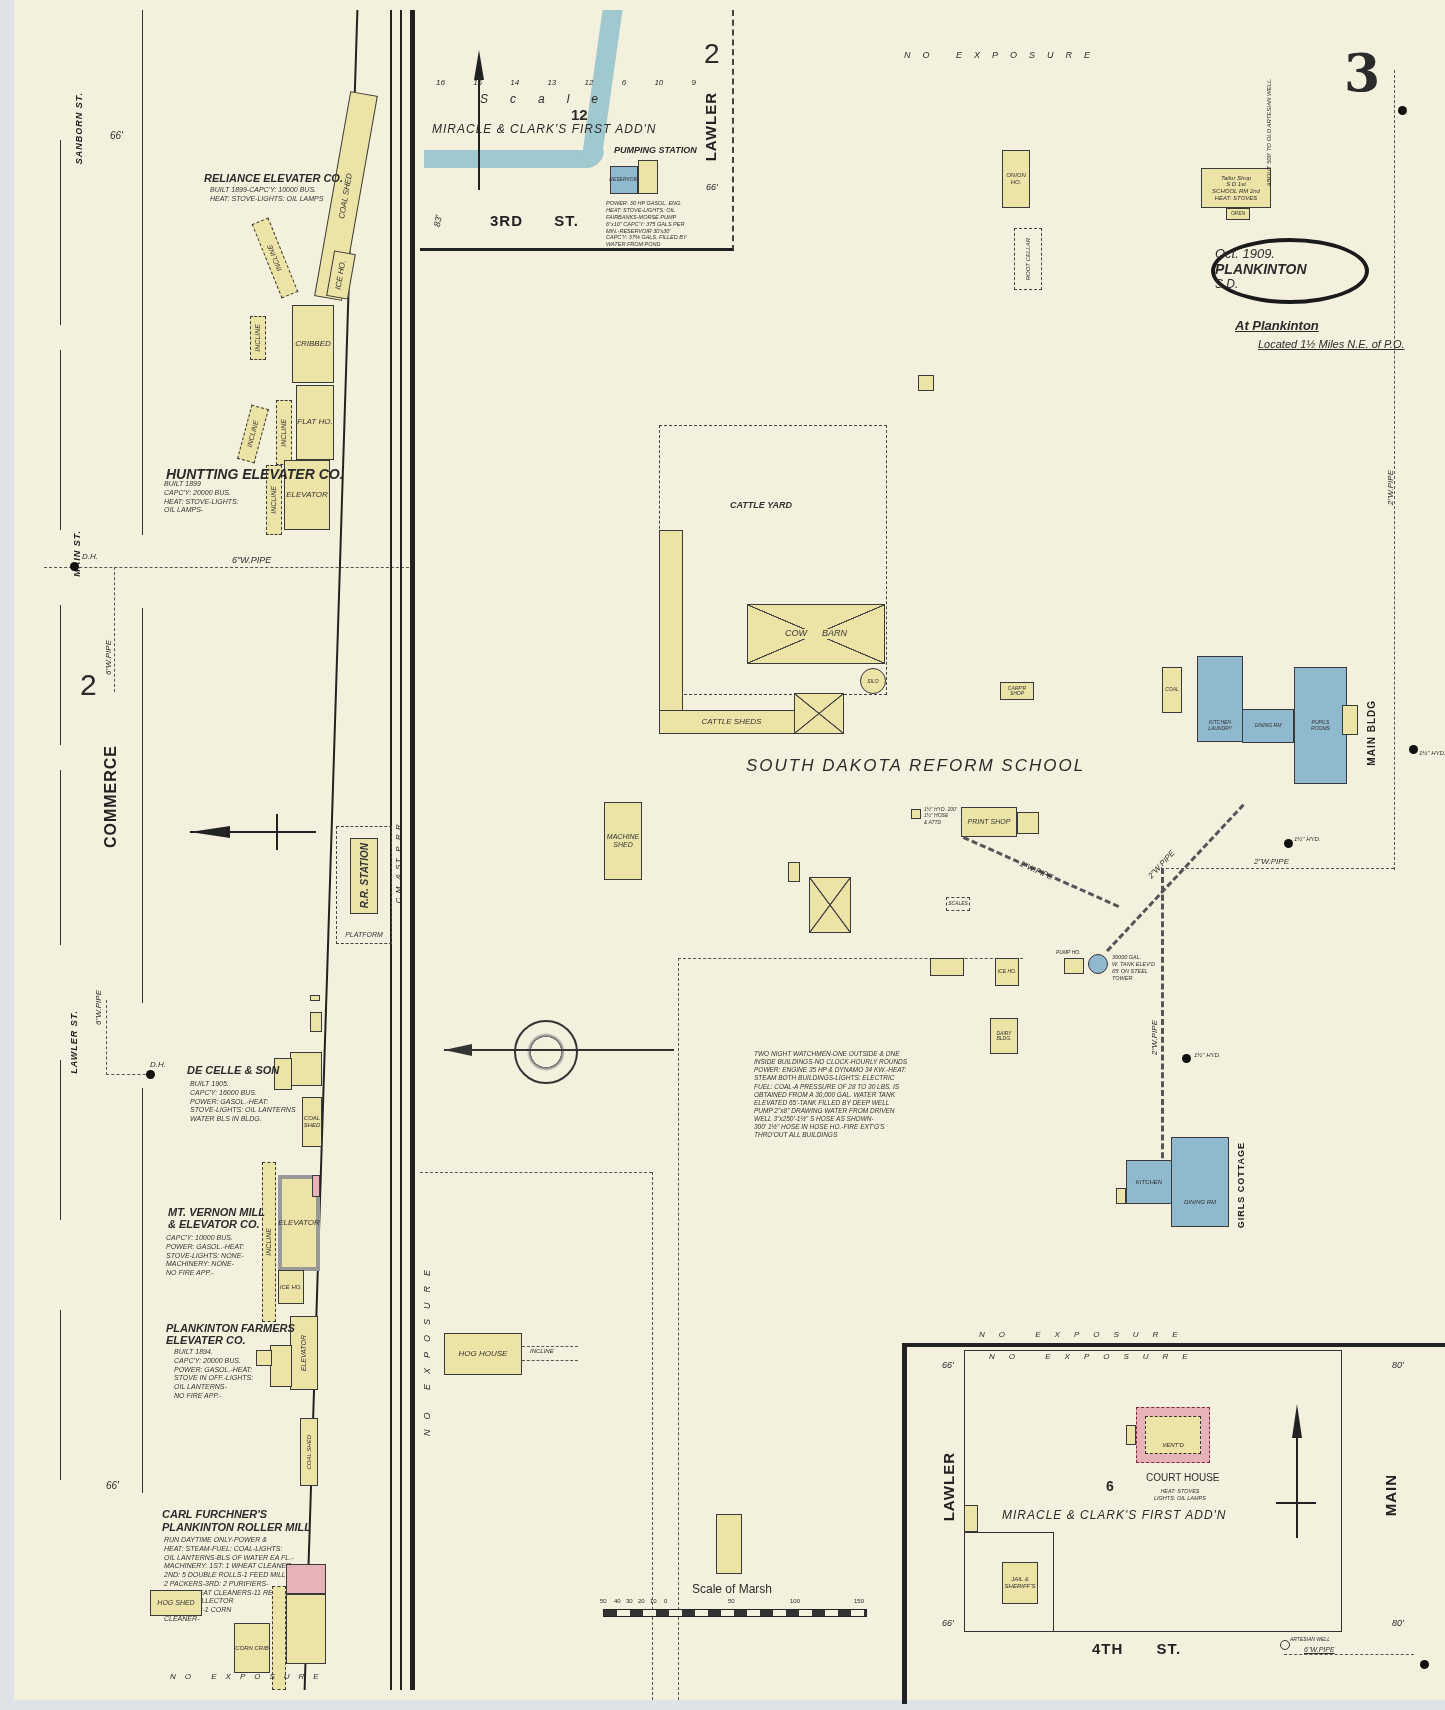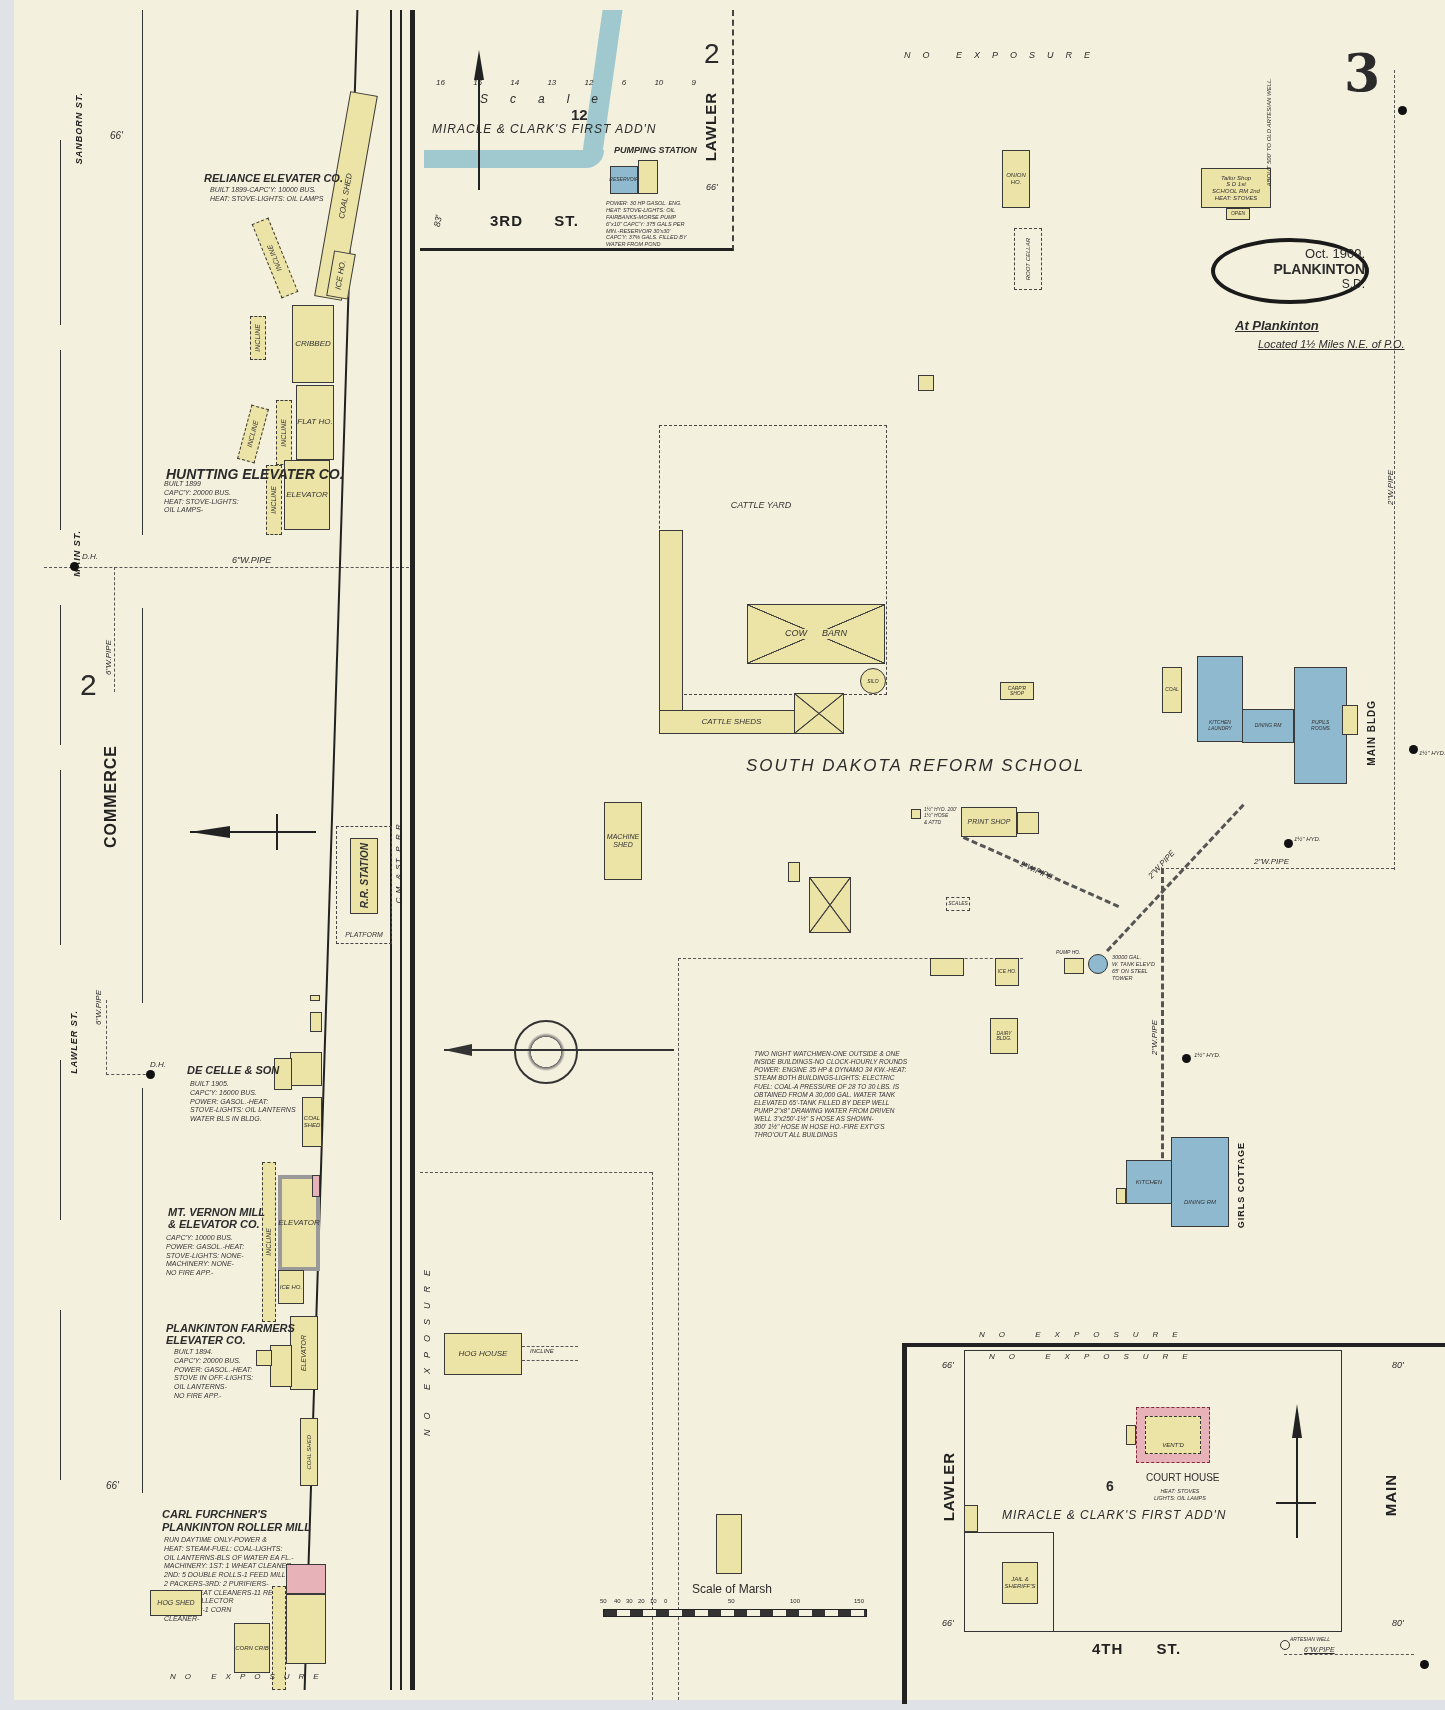--- a/index.html
+++ b/index.html
@@ -11,21 +11,21 @@
   .pink{background:#e8b3b8;}
   .dashed{background:transparent;border:1.5px dashed #444;}
   .lbl{position:absolute;font-style:italic;color:#2b2b2b;white-space:nowrap;}
   .street{position:absolute;font-weight:bold;color:#222;white-space:nowrap;letter-spacing:1px;}
   .vert{writing-mode:vertical-rl;transform:rotate(180deg);}
   .note{position:absolute;font-size:8px;font-style:italic;line-height:1.25;color:#333;white-space:pre;}
   .rail{position:absolute;background:#222;}
   .hline{position:absolute;height:0;border-top:1.5px dashed #555;}
   .vline{position:absolute;width:0;border-left:1.5px dashed #555;}
   .dot{position:absolute;width:9px;height:9px;border-radius:50%;background:#111;}
-  .title-oval{position:absolute;left:1197px;top:238px;width:158px;height:66px;border:4px solid #1a1a1a;border-radius:50%;text-align:right;box-sizing:border-box;}
+  .title-oval{position:absolute;left:1197px;top:238px;width:158px;height:66px;border:4px solid #1a1a1a;border-radius:50%;text-align:left;box-sizing:border-box;font-style:italic;}
 </style>
 </head>
 <body>
 
 <div id="sheet">
 
   <div class="abs" style="left:1330px;top:42px;font-size:52px;font-weight:bold;font-family:'DejaVu Serif',serif;">3</div>
 
   <div class="vline" style="left:1380px;top:70px;height:800px;"></div>
 
@@ -251,21 +251,21 @@
 SCHOOL RM 2nd
 HEAT: STOVES</span>
     </div>
   <div class="bldg" style="left:1212px;top:208px;width:24px;height:12px;">
       <span style="font-size:5px;">OPEN</span>
     </div>
   <div class="lbl vert" style="left:1252px;top:78px;font-size:6px;">ABOUT 500' TO OLD ARTESIAN WELL.</div>
   <div class="bldg" style="left:904px;top:375px;width:16px;height:16px;"></div>
 
   <div class="bldg dashed" style="left:645px;top:425px;width:228px;height:270px;align-items:flex-start;">
-      <span style="font-size:9px;margin-top:75px;margin-right:24px;">CATTLE YARD</span>
+      <span style="font-size:9px;margin-top:75px;margin-right:24px;font-weight:bold;">CATTLE YARD</span>
     </div>
   <div class="bldg" style="left:733px;top:604px;width:138px;height:60px;background:linear-gradient(to top right,transparent 49.3%,#444 49.6%,#444 50.4%,transparent 50.7%),linear-gradient(to bottom right,transparent 49.3%,#444 49.6%,#444 50.4%,transparent 50.7%),#ece3a6;">
       <span style="font-size:9px;white-space:pre;background:#ece3a6;">COW      BARN</span>
     </div>
   <div class="abs" style="left:846px;top:668px;width:24px;height:24px;border:1.5px solid #333;border-radius:50%;background:#ece3a6;font-size:5px;text-align:center;line-height:24px;font-style:italic;"><span>SILO</span></div>
   <div class="bldg" style="left:645px;top:530px;width:24px;height:204px;"></div>
   <div class="bldg" style="left:645px;top:710px;width:145px;height:24px;">
       <span style="font-size:8px;">CATTLE SHEDS</span>
     </div>
   <div class="bldg" style="left:780px;top:693px;width:50px;height:41px;background:linear-gradient(to top right,transparent 48.5%,#444 49.5%,#444 50.5%,transparent 51.5%),linear-gradient(to bottom right,transparent 48.5%,#444 49.5%,#444 50.5%,transparent 51.5%),#ece3a6;"></div>

